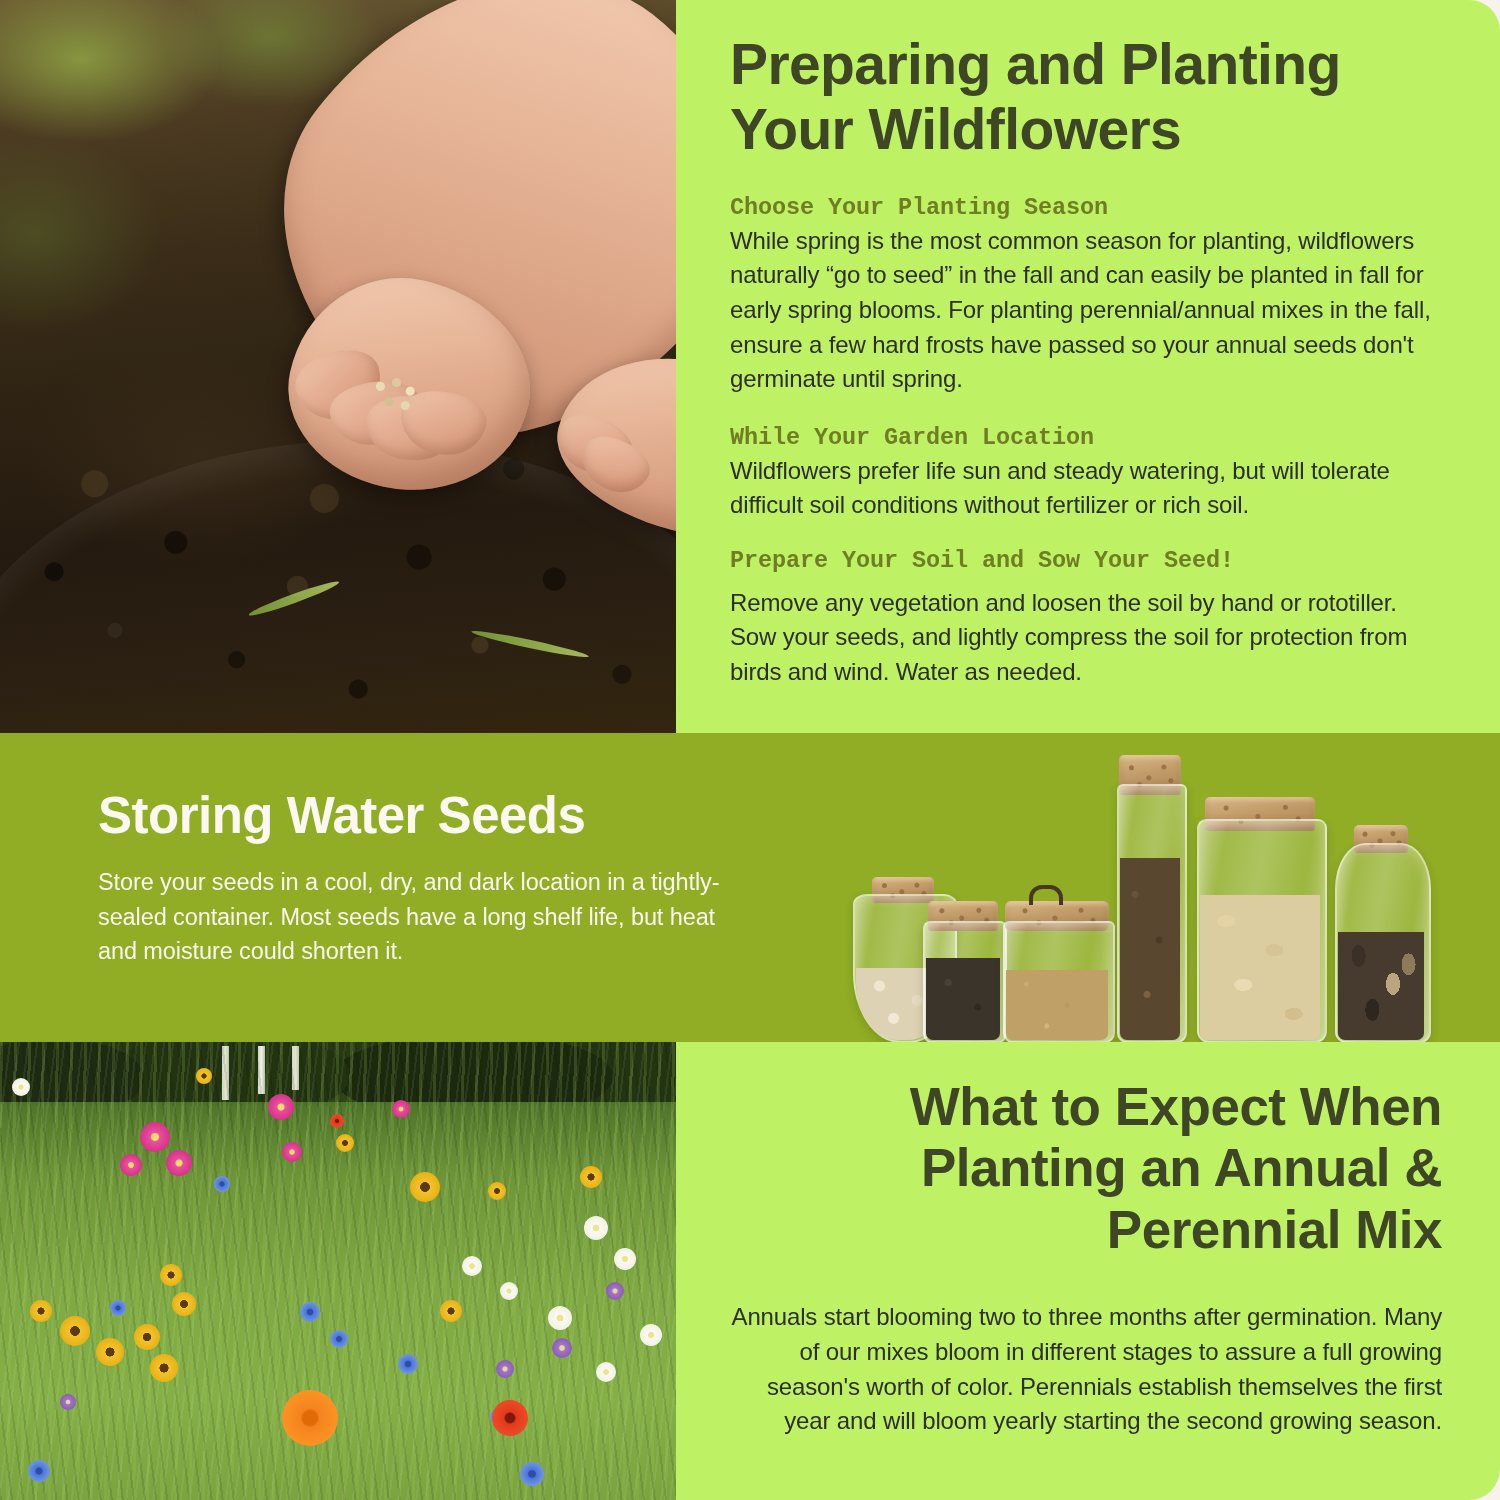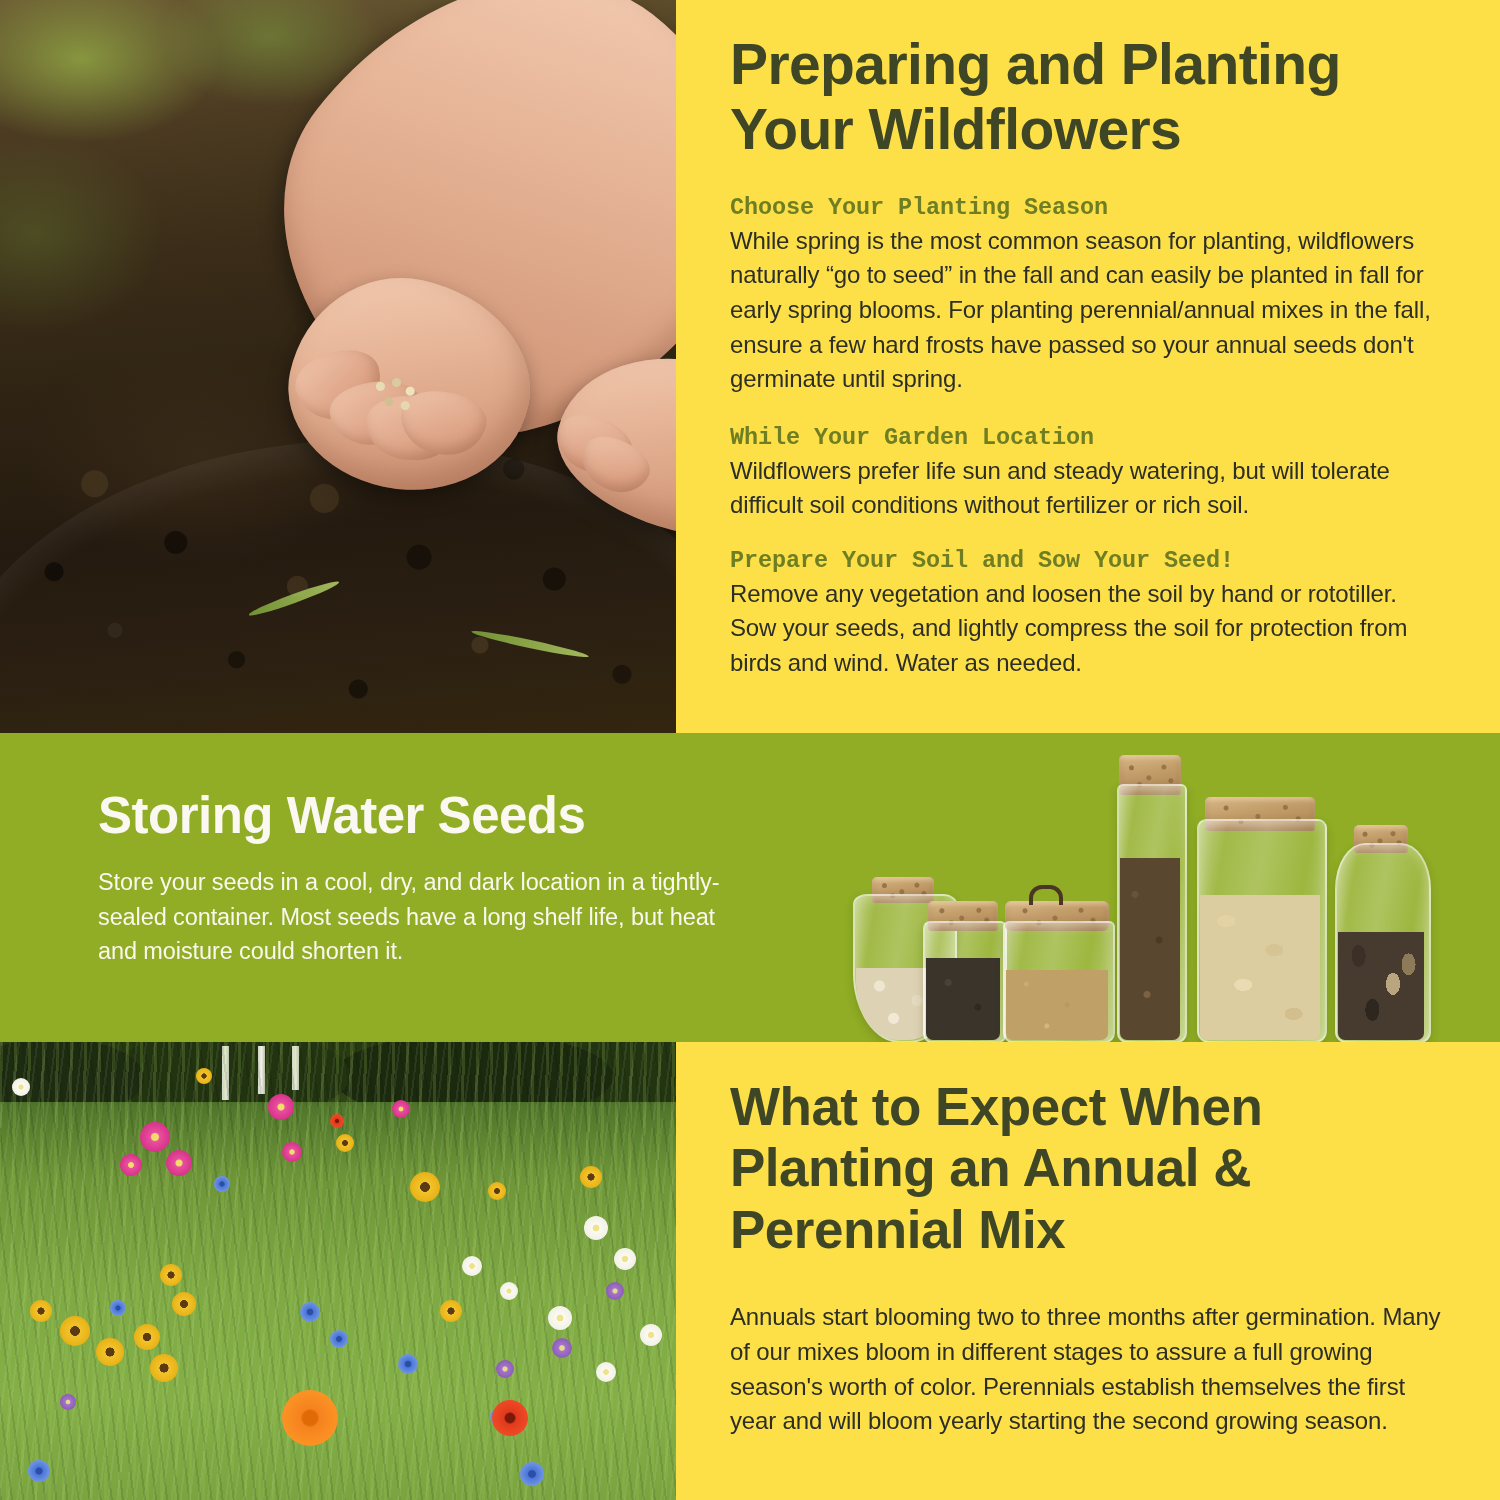--- a/index.html
+++ b/index.html
@@ -10,21 +10,22 @@
     width: 1500px;
     height: 1500px;
     background: #F7F2EC;
     font-family: "Liberation Sans", sans-serif;
     overflow: hidden;
   }
   .page {
     position: relative;
     width: 1500px;
     height: 1500px;
-    background: #fde047;
+    background: #bef264;
+    border-radius: 31px;
   }
 
   
   .sec-top {
     position: absolute;
     left: 0; top: 0;
     width: 1500px; height: 733px;
   }
   .photo-soil {
     position: absolute;
@@ -155,21 +156,21 @@
     font-size: 24px;
     line-height: 1.44;
     color: #2C2E27;
     letter-spacing: -0.15px;
   }
   .blk-1 { margin-top: 32px; }
   .blk-1 .body-p { margin-top: 3px; }
   .blk-2 { margin-top: 27px; }
   .blk-2 .body-p { margin-top: 3px; }
   .blk-3 { margin-top: 24px; }
-  .blk-3 .body-p { margin-top: 3px; }
+  .blk-3 .body-p { margin-top: 12px; }
 
   
   .sec-green {
     position: absolute;
     left: 0; top: 733px;
     width: 1500px; height: 309px;
     background: #90AD25;
     overflow: hidden;
   }
   .green-text {
@@ -241,21 +242,21 @@
   .seed-dark   { background-image: radial-gradient(circle at 30% 30%, #4a4238 0 3px, transparent 4px), radial-gradient(circle at 70% 60%, #2e2922 0 3px, transparent 4px); background-color:#3a342b; }
   .seed-tan    { background-image: radial-gradient(circle at 20% 20%, #c9ab74 0 2px, transparent 3px), radial-gradient(circle at 60% 50%, #b9995f 0 2px, transparent 3px), radial-gradient(circle at 40% 80%, #d2b781 0 2px, transparent 3px); background-color:#bfa167; }
   .seed-brown  { background-image: radial-gradient(circle at 25% 20%, #6a5438 0 3px, transparent 4px), radial-gradient(circle at 65% 45%, #4a3a26 0 3px, transparent 4px), radial-gradient(circle at 45% 75%, #7b6342 0 3px, transparent 4px); background-color:#5a4730; }
   .seed-pumpkin{ background-image: radial-gradient(ellipse 9px 6px at 22% 18%, #e3d3a4 0 100%, transparent 0), radial-gradient(ellipse 9px 6px at 62% 38%, #d6c494 0 100%, transparent 0), radial-gradient(ellipse 9px 6px at 36% 62%, #eadcb2 0 100%, transparent 0), radial-gradient(ellipse 9px 6px at 78% 82%, #d2bf8d 0 100%, transparent 0); background-color:#dccda0; }
   .seed-sunf   { background-image: radial-gradient(ellipse 7px 11px at 24% 22%, #3a3028 0 100%, transparent 0), radial-gradient(ellipse 7px 11px at 64% 48%, #b9a67e 0 100%, transparent 0), radial-gradient(ellipse 7px 11px at 40% 72%, #2e271f 0 100%, transparent 0), radial-gradient(ellipse 7px 11px at 82% 30%, #8c7a58 0 100%, transparent 0); background-color:#463b2e; }
 
   
   .sec-bottom {
     position: absolute;
     left: 0; top: 1042px;
-    width: 1500px; height: 458px;
+    width: 1500px; height: 458px; text-align: right;
   }
   .photo-meadow {
     position: absolute;
     left: 0; top: 0;
     width: 676px; height: 458px;
     overflow: hidden;
     background: #6f9434;
   }
   .meadow-bg {
     position: absolute; inset: 0;

